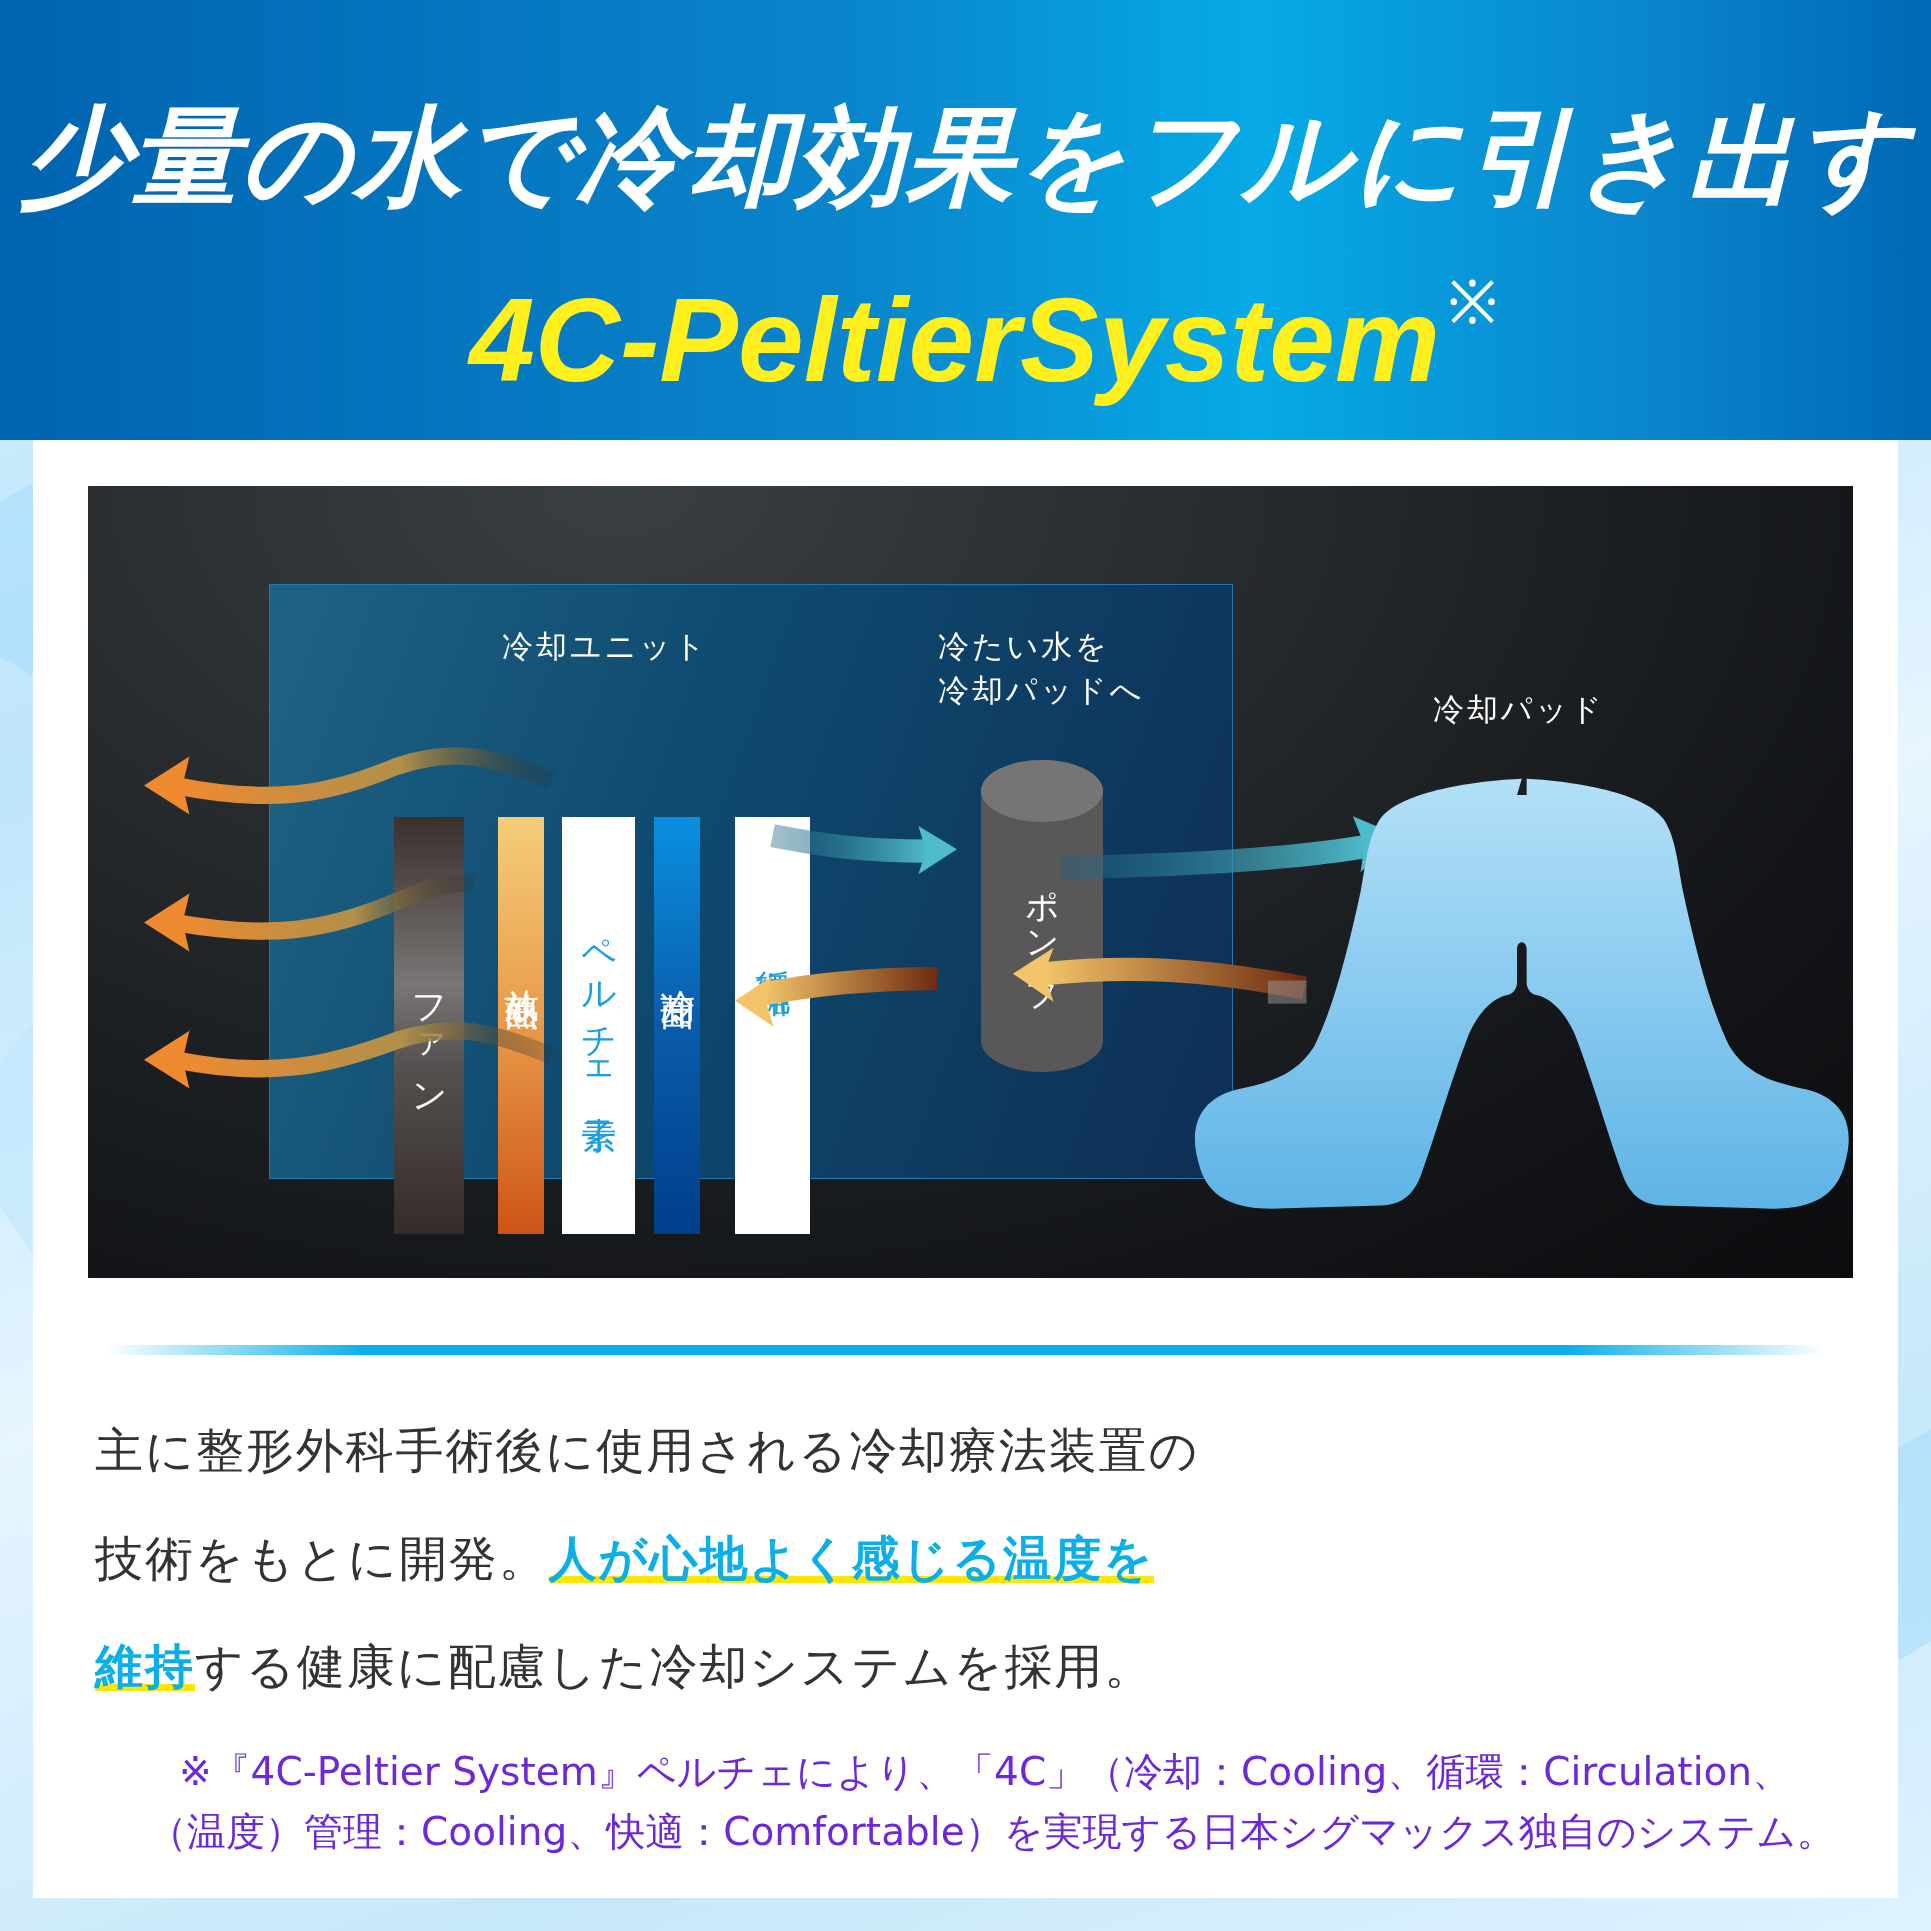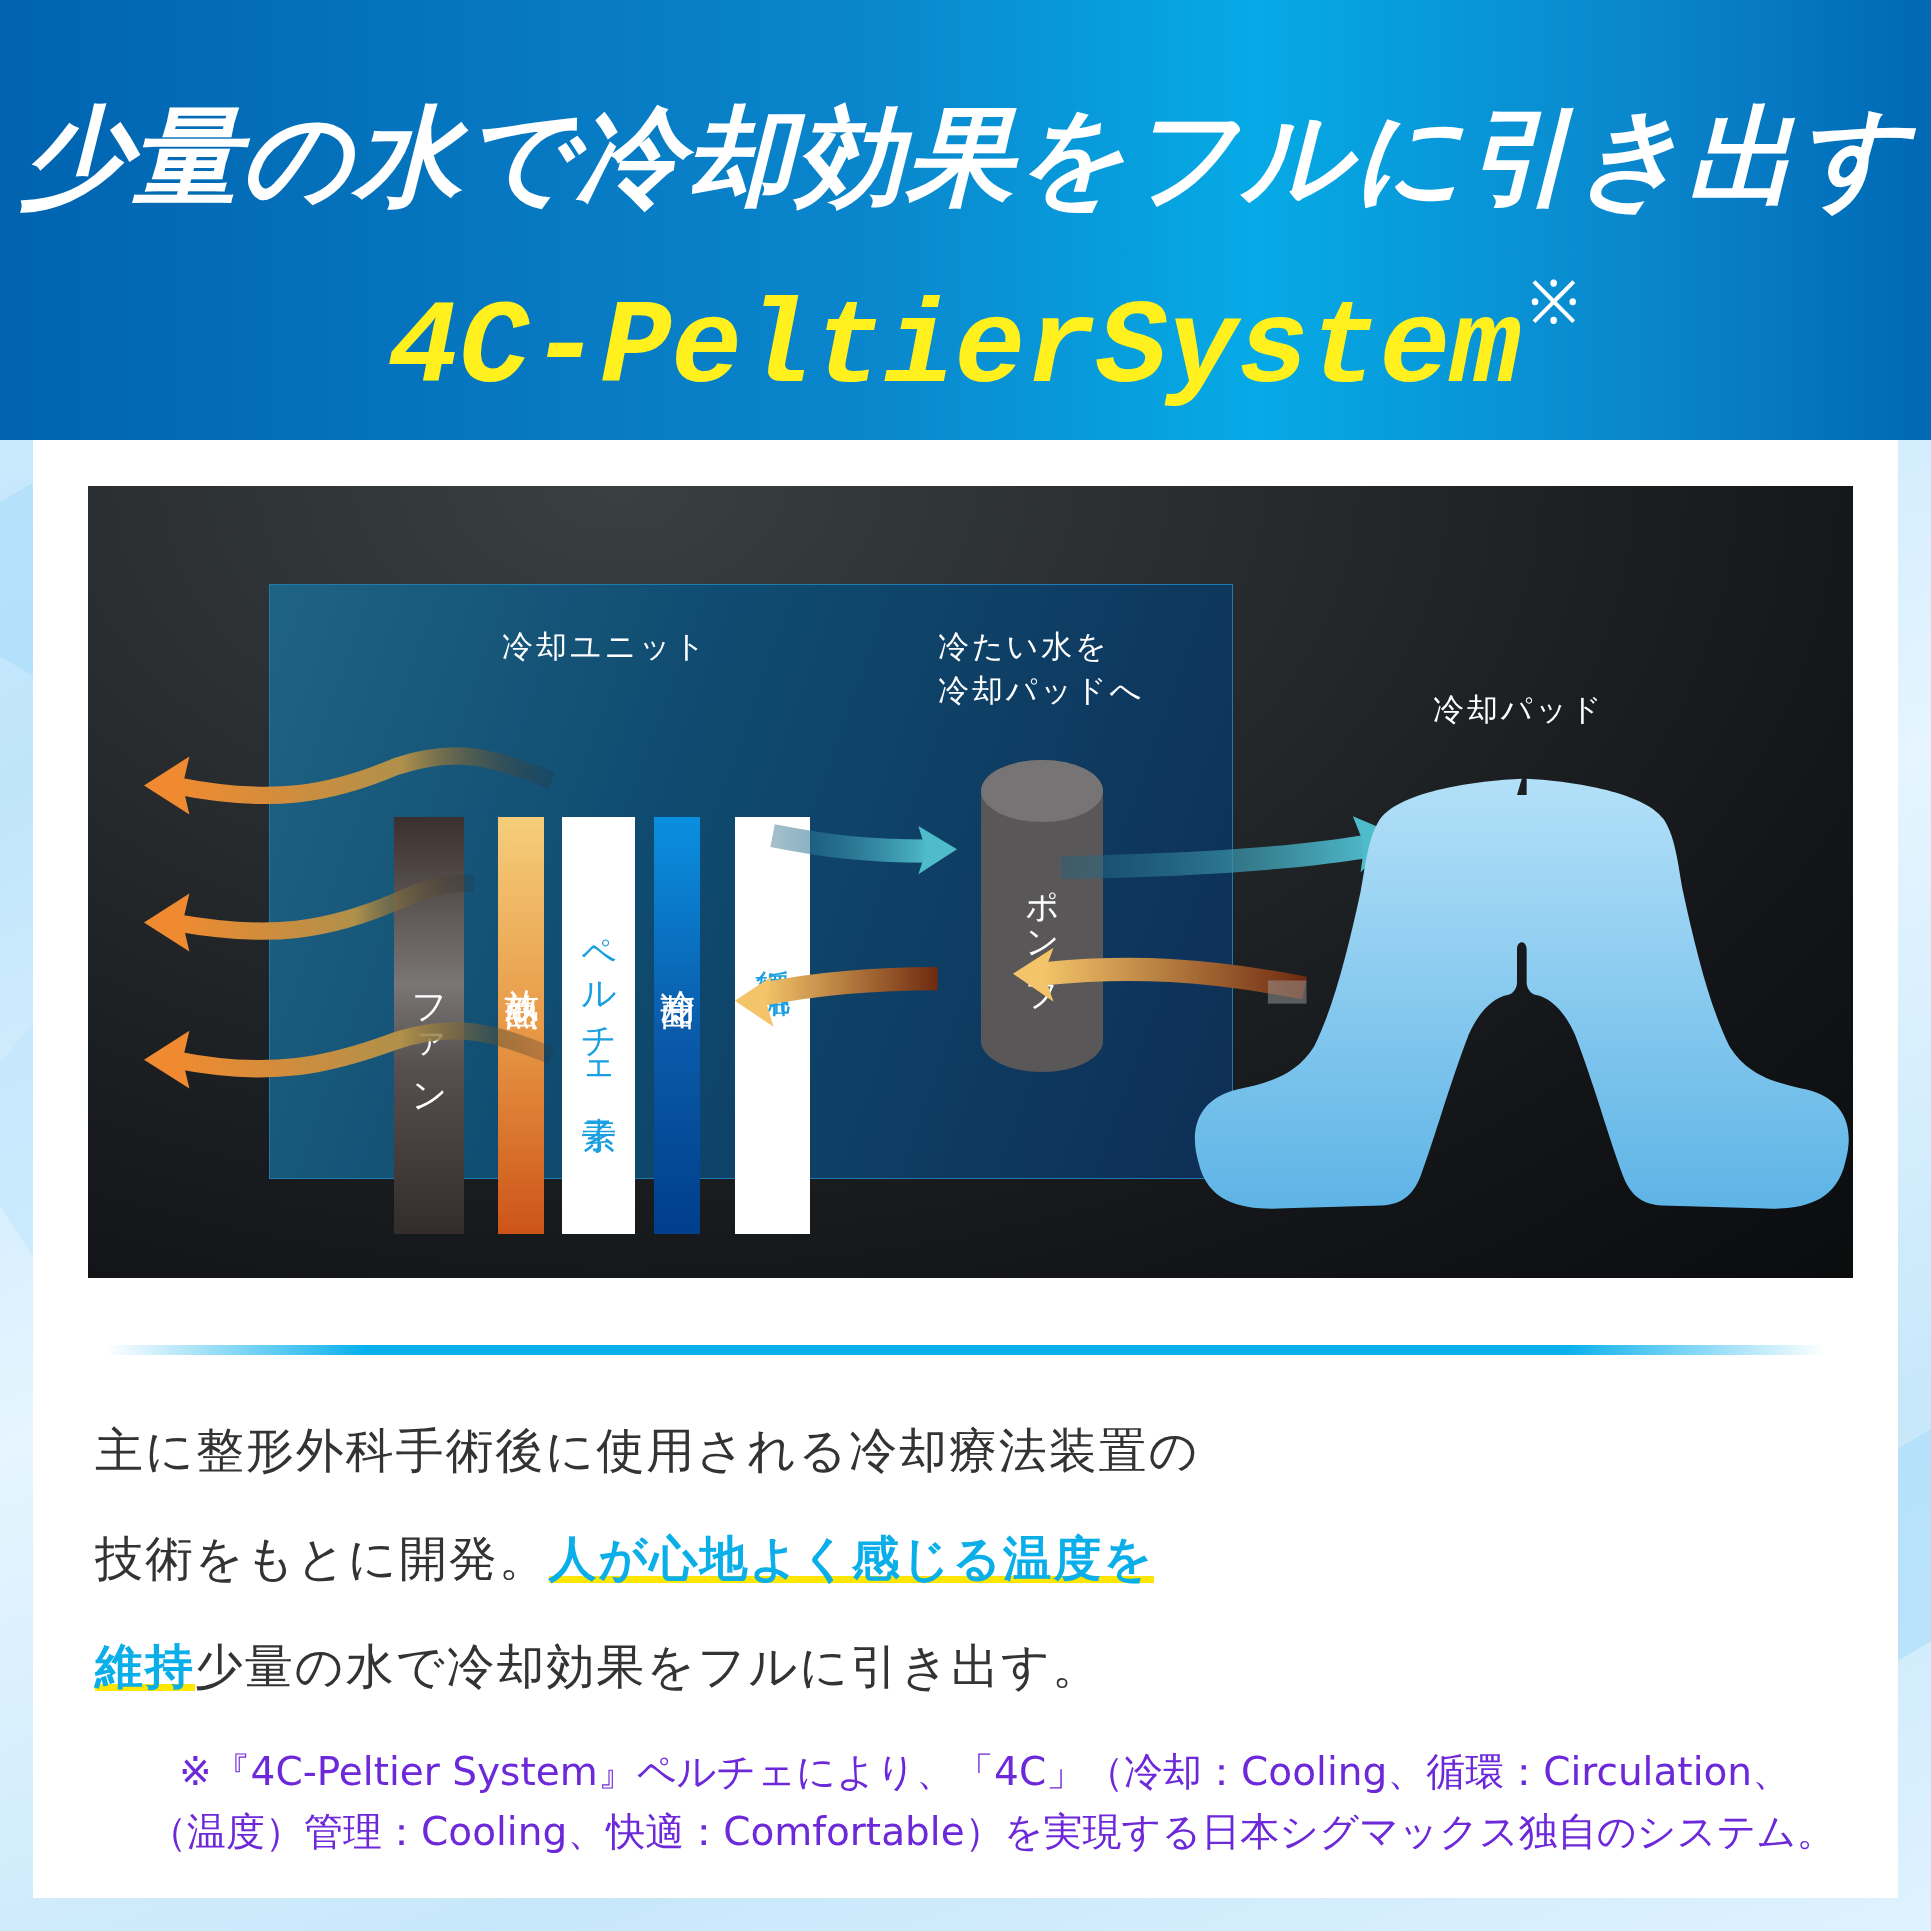--- a/index.html
+++ b/index.html
@@ -14,21 +14,21 @@
     background: linear-gradient(90deg, #0063b0 0%, #0a86cc 45%, #06aae6 65%, #0a86cc 85%, #0068b4 100%);
   }
   .title-line1 {
     position: absolute; left: 0; top: 85px; width: 1931px; text-align: center;
     color: #ffffff; font-size: 108px; font-weight: bold; font-style: italic;
     letter-spacing: 1.9px; white-space: nowrap;
   }
   .title-line2 {
     position: absolute; left: 0; top: 259px; width: 1931px; text-align: center;
     color: #fff01e; font-size: 118px; font-weight: bold; font-style: italic;
-    font-family: Liberation Mono, monospace; white-space: nowrap; padding-left: 36px;
+    font-family: Liberation Sans, sans-serif; white-space: nowrap; padding-left: 36px;
   }
   .title-line2 .mark {
     color: #ffffff; font-size: 60px; font-style: normal; font-weight: normal;
     vertical-align: 58px; margin-left: 7.7px;
   }
   .card {
     position: absolute; left: 33px; top: 440px; width: 1865px; height: 1458px;
     background: #ffffff;
   }
   .diagram {
@@ -193,21 +193,21 @@
 </div>
 
 <div class="divider"></div>
 
 <div class="body-text">
   <div class="body-line">主に整形外科手術後に使用される冷却療法装置の</div>
   <div class="body-line">
     <span>技術をもとに開発。</span><span class="hl">人が心地よく感じる温度を</span>
   </div>
   <div class="body-line">
-    <span class="hl">維持</span><span>少量の水で冷却効果をフルに引き出す。</span>
+    <span class="hl">維持</span><span>する健康に配慮した冷却システムを採用。</span>
   </div>
 </div>
 
 <div class="footnote">
   <div>※『4C-Peltier System』ペルチェにより、「4C」（冷却：Cooling、循環：Circulation、</div>
   <div class="l2">（温度）管理：Cooling、快適：Comfortable）を実現する日本シグマックス独自のシステム。</div>
 </div>
 
 
 </body></html>

